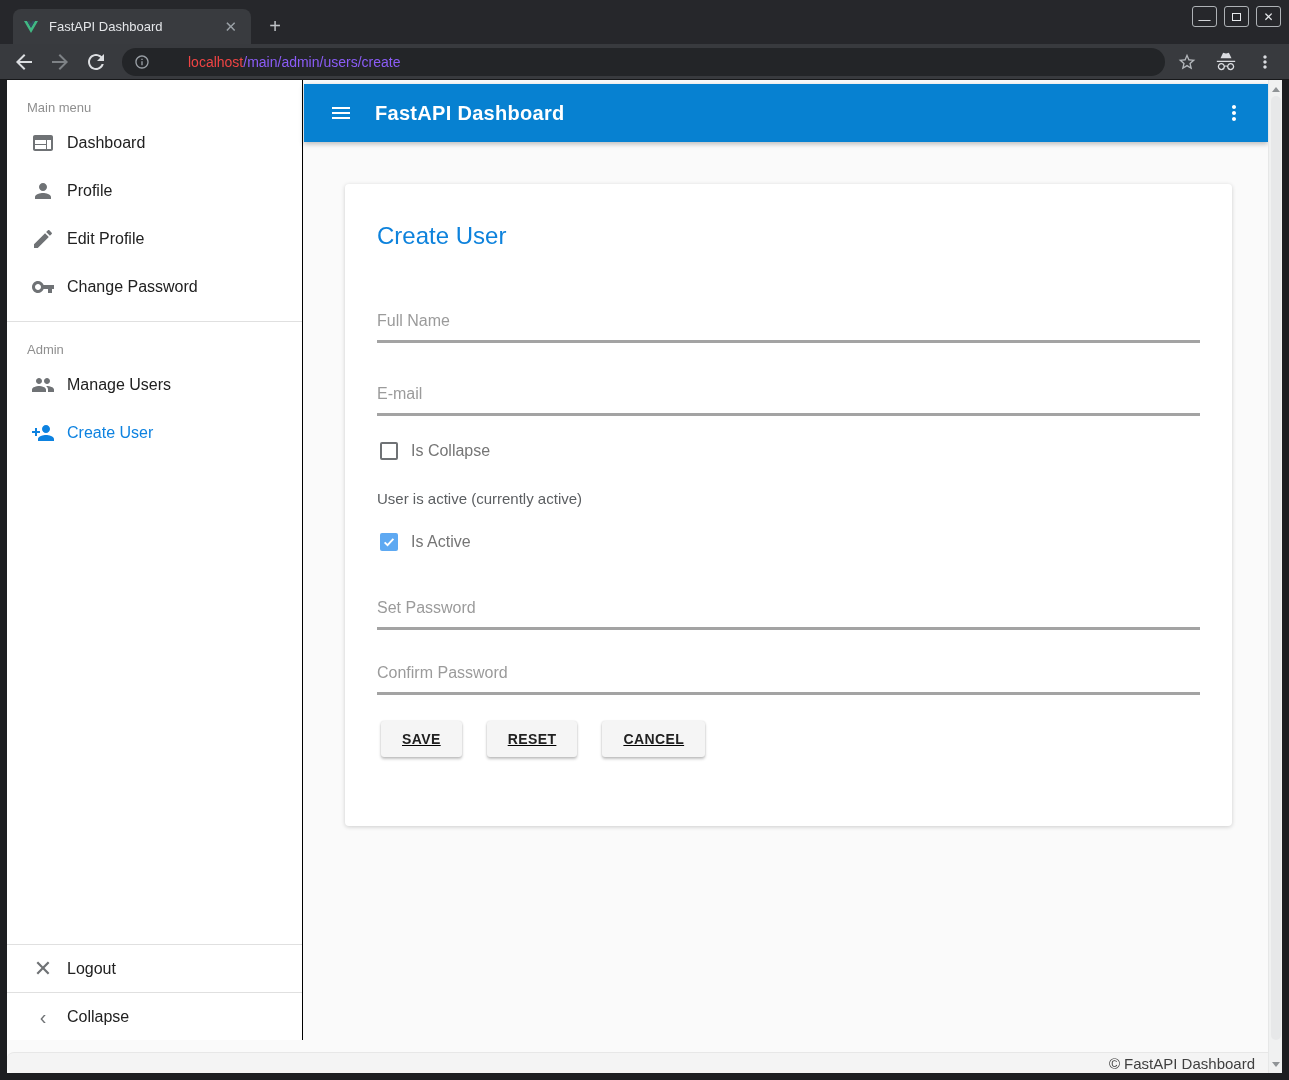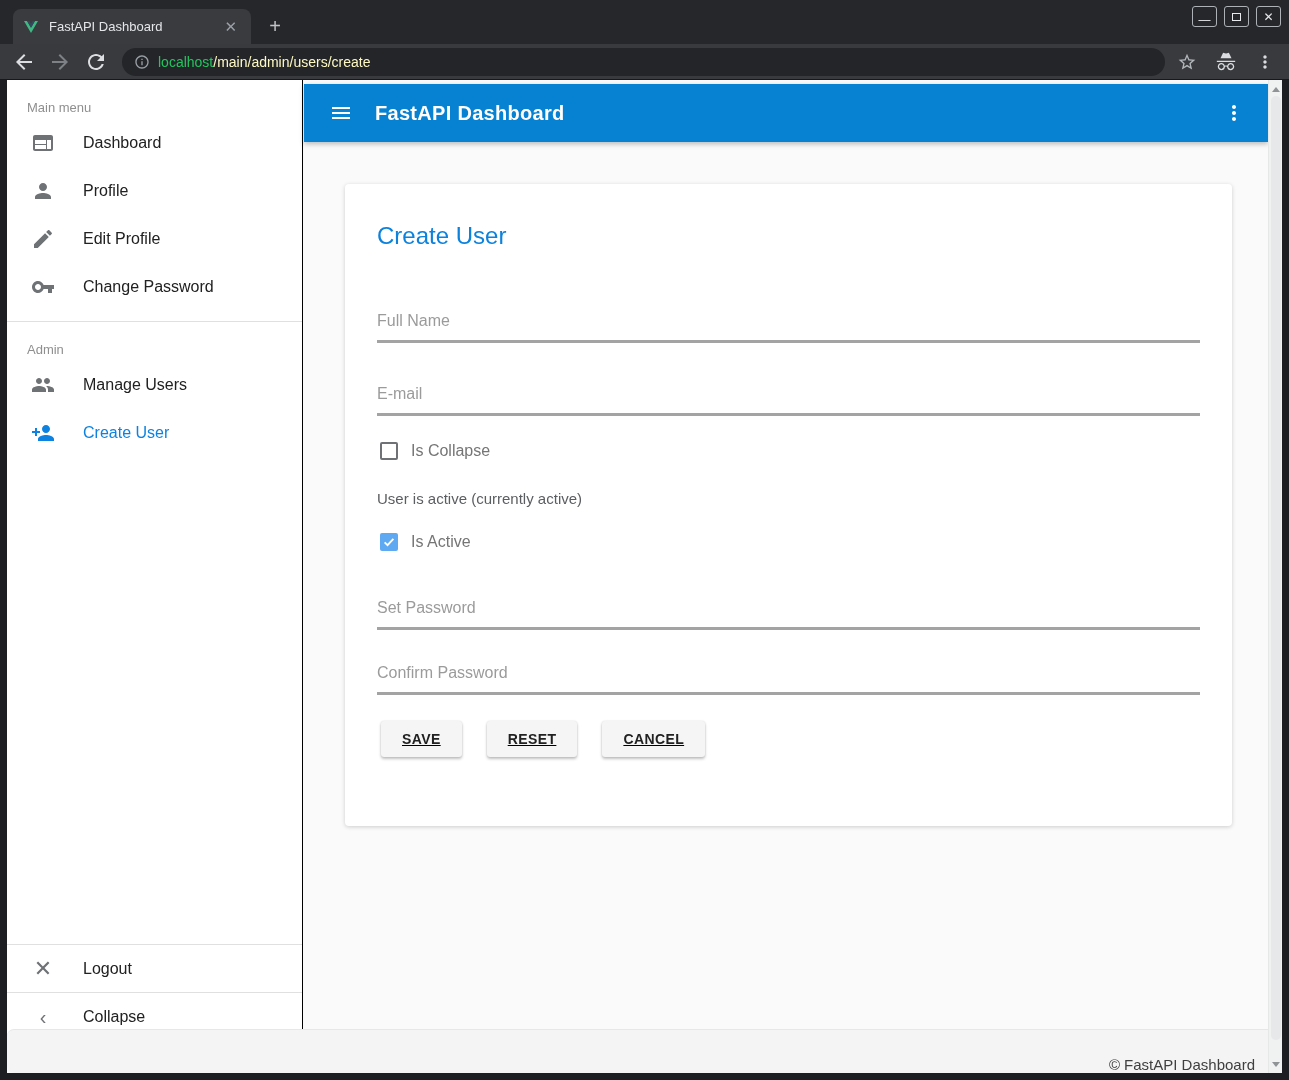--- a/index.html
+++ b/index.html
@@ -19,33 +19,33 @@
   .win-btn { width:25px; height:21px; border:1px solid #aeb2b6; border-radius:3px; color:#e8eaed;
              display:flex; align-items:center; justify-content:center; font-size:12px; line-height:1; }
   .win-btn .sq { width:9px; height:8px; border:1.5px solid #e8eaed; display:block; }
 
   .toolbar { position:absolute; left:0; top:44px; width:100%; height:36px; background:#383a3e;
              display:flex; align-items:center; border-bottom:1px solid #17181a; }
   .nav-ic { width:24px; height:24px; margin-left:12px; flex:0 0 auto; }
   .omnibox { flex:1; height:28px; background:#232528; border-radius:14px; margin:0 12px 0 14px;
              display:flex; align-items:center; padding:0 12px; }
   .omni-url { font-size:14px; margin-left:8px; white-space:nowrap; }
-  .omni-host { color:#22c55e; }
-  .omni-path { color:#fef9c3; }
+  .omni-host { color:#ef4444;margin-left:30px; }
+  .omni-path { color:#8b5cf6; }
   .tb-right { display:flex; align-items:center; gap:18px; margin-right:14px; }
 
   
   .page { position:absolute; left:7px; top:80px; width:1275px; height:993px; background:#fafafa; overflow:hidden; }
 
   .sidebar { position:absolute; left:0; top:0; width:296px; height:960px; background:#ffffff;
              border-right:1px solid #000000; }
   .section-label { padding:20px 0 4px 20px; font-size:13px; color:#8f8f8f; }
   .side-item { height:48px; display:flex; align-items:center; padding-left:24px; cursor:pointer; }
   .side-item .ic { width:24px; height:24px; flex:0 0 auto; }
-  .side-item .lbl { margin-left:28px; font-size:16px; color:#212121; }
+  .side-item .lbl { margin-left:12px; font-size:16px; color:#212121; }
   .side-item.active .lbl { color:#0d82e0; }
   .divider { border-top:1px solid #e0e0e0; margin-top:10px; }
   .side-bottom { position:absolute; bottom:0; left:0; width:100%; }
   .side-bottom .side-item { border-top:1px solid #e0e0e0; }
   .glyph-ic { width:24px; height:24px; font-size:22px; line-height:24px; color:#6f7275; text-align:center; }
   .glyph-ic.small { font-size:20px; }
 
   .main { position:absolute; left:297px; top:0; width:964px; height:960px; background:#fafafa; }
   .appbar { margin-top:4px; height:58px; background:#0781d1; display:flex; align-items:center;
             box-shadow:0 2px 5px rgba(0,0,0,0.26); position:relative; }
@@ -71,22 +71,22 @@
            align-items:center; justify-content:center; }
   .cb-lbl { margin-left:13px; font-size:16px; color:#757575; }
   .pw1 { margin-top:48px; }
   .pw2 { margin-top:34px; }
   .btnrow { margin-top:26px; margin-left:4px; display:flex; gap:25px;text-decoration:underline; }
   .btn { height:36px; padding:0 21px; background:#f5f5f5; border:none; border-radius:3px;
          box-shadow:0 2px 3px rgba(0,0,0,0.24), 0 0 2px rgba(0,0,0,0.12);
          font-size:14px; font-weight:700; letter-spacing:.4px; color:#212121; cursor:pointer;
          font-family:"Liberation Sans", sans-serif; }
 
-  .page-footer { position:absolute; left:0; bottom:0; width:1275px; height:44px; background:#f4f4f4;
-                 border-top:1px solid #e7e7e7; display:flex; align-items:flex-end; justify-content:flex-end;
+  .page-footer { position:absolute; left:0; bottom:0; width:1275px; height:21px; background:#f4f4f4;
+                 border-top:1px solid #e7e7e7; display:flex; align-items:center; justify-content:flex-end;
                  padding-right:27px; font-size:15px; color:#3f3f3f;border-radius:7px; }
 
   .scrollbar { position:absolute; right:0; top:0; width:14px; height:993px; background:#f0f1f1;
                border-left:1px solid #e6e7e7; }
   .sb-arrow { position:absolute; left:0; width:14px; height:14px; display:flex; align-items:center; justify-content:center; }
   .tri-up { width:0; height:0; border-left:4px solid transparent; border-right:4px solid transparent;
             border-bottom:5px solid #8f9396; }
   .tri-dn { width:0; height:0; border-left:4px solid transparent; border-right:4px solid transparent;
             border-top:5px solid #8f9396; }
   .sb-thumb { position:absolute; left:2px; top:16px; width:10px; height:944px; background:#e7e8e9; border-radius:5px; }

